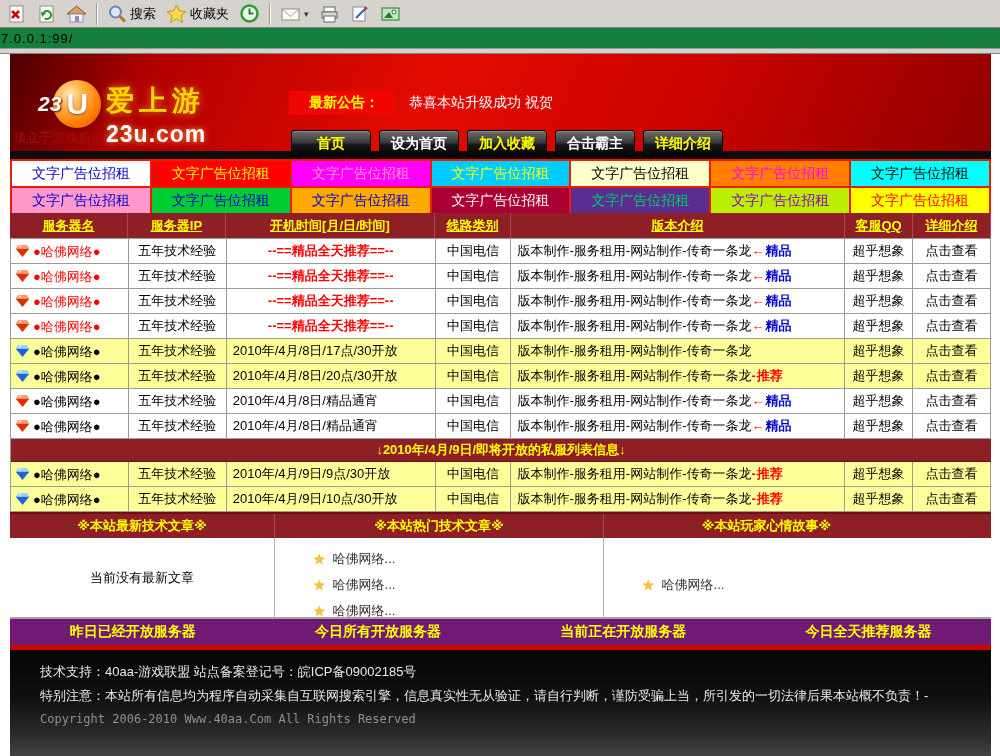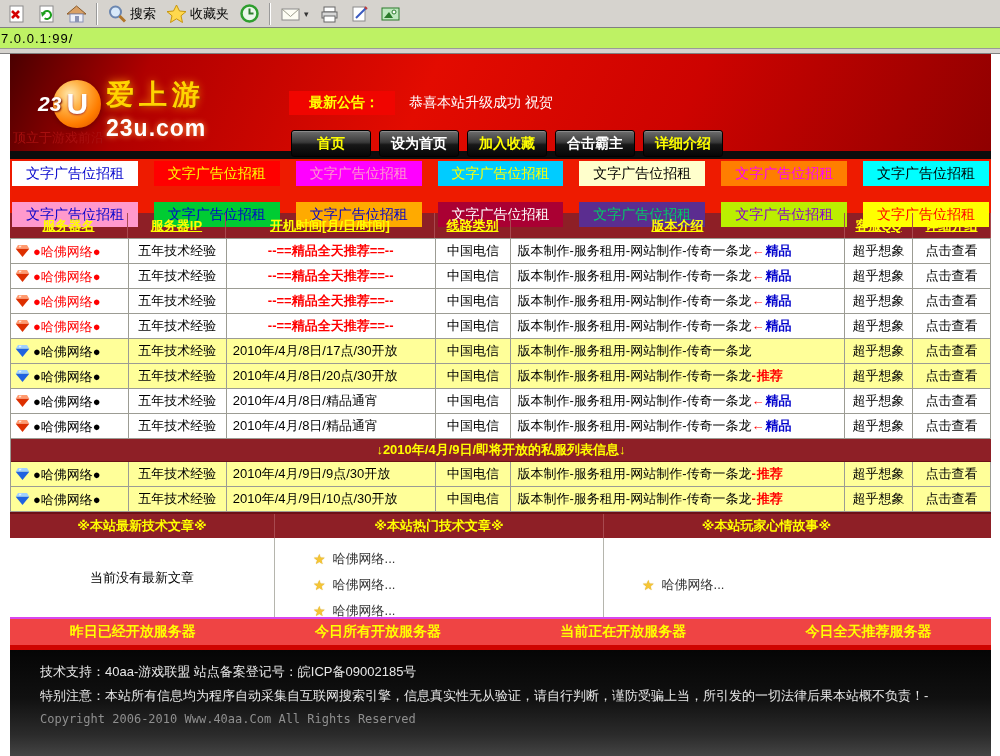--- a/index.html
+++ b/index.html
@@ -6,55 +6,55 @@
   html,body { width:1000px; height:756px; background:#fff; overflow:hidden;
               font-family:"Liberation Sans","DejaVu Sans",sans-serif; }
   
   .toolbar { height:28px; background:#d6d3ce; border-bottom:1px solid #808080;
              display:flex; align-items:center; padding-left:2px; gap:2px; }
   .tbtn { display:flex; align-items:center; gap:3px; padding:2px 4px; height:24px; }
   .tbtn svg { display:block; }
   .tbtn .lbl { font-size:13px; color:#000; }
   .tsep { width:2px; height:22px; border-left:1px solid #9a9a9a; border-right:1px solid #fff; margin:0 3px; }
   .caret { font-size:9px; color:#333; }
-  .addr-row { height:21px; background:#bef264; border-bottom:1px solid #9a9a9a;
+  .addr-row { height:21px; background:#15803d; border-bottom:1px solid #9a9a9a;
               display:flex; align-items:center; }
   .addr-row .addr { font-size:13px; color:#000; padding-left:1px; letter-spacing:1px; }
   .chrome-gap { height:5px; background:#d6d3ce; border-bottom:1px solid #808080; }
   
   .page { width:981px; margin-left:10px; background:#fff; }
   
   .site-header { position:relative; height:105px;
     background:linear-gradient(115deg,#4a0000 0%,#b00000 14%,#e30b00 42%,#cd0300 68%,#8f0000 100%); }
   .logo { position:absolute; left:28px; top:26px; display:flex; align-items:center; }
   .logo-23 { color:#fff; font-weight:bold; font-style:italic; font-size:21px; margin-right:-8px;
              text-shadow:1px 1px 2px #600; position:relative; z-index:2; }
   .logo-ball { width:48px; height:48px; border-radius:50%;
     background:radial-gradient(circle at 35% 30%, #ffe9b0 0%, #ffb347 30%, #ff7d00 65%, #d54a00 100%);
     display:flex; align-items:center; justify-content:center; box-shadow:0 2px 6px rgba(80,0,0,.6); }
   .logo-u { color:#fff; font-size:30px; font-weight:bold; text-shadow:0 1px 2px #a33; }
-  .logo-text { position:absolute; left:96px; top:22px; }
+  .logo-text { position:absolute; left:96px; top:28px; }
   .logo-title { font-size:28px; font-weight:bold; color:#ffd400; letter-spacing:5px;
                 text-shadow:0 0 8px #ff8c00,1px 1px 2px #7a2000; }
   .logo-domain { font-size:23px; font-weight:bold; color:#fff; letter-spacing:1px;
                  text-shadow:0 0 6px #ff9a3c; margin-top:1px; }
   .slogan { position:absolute; left:3px; bottom:12px; font-size:13px; color:#a80f0f; }
   .announce { position:absolute; left:279px; top:37px; display:flex; align-items:center; }
   .announce-label { background:#f00500; color:#ffff00; font-weight:bold; font-size:14px;
                     padding:3px 16px 3px 20px; }
   .announce-text { color:#fff; font-size:14px; margin-left:14px; }
   .head-black { position:absolute; left:0; bottom:0; width:100%; height:8px; background:#0c0c0c; }
   .nav { position:absolute; left:281px; bottom:2px; display:flex; gap:8px; z-index:3; }
   .nav-btn { width:80px; height:27px; display:flex; align-items:center; justify-content:center;
     background:linear-gradient(#6e6e6e,#3a3a3a 45%,#171717 55%,#050505);
     border:1px solid #000; border-radius:3px; font-size:14px; font-weight:bold; cursor:pointer;
     box-shadow:inset 0 1px 0 #8a8a8a;text-align:center; }
   
   .ads { height:54px; display:grid; grid-template-columns:repeat(7,1fr);
-         grid-auto-rows:25px; background:#ee1b00; border:2px solid #ee1b00; gap:16px; }
+         grid-auto-rows:25px; background:#ee1b00; border:2px solid #ee1b00; gap:2px; }
   .ad-cell { display:flex; align-items:center; justify-content:center; font-size:14px; cursor:pointer; }
   
   .thead { display:flex; height:25px; background:#8e1f26; }
   .thead .tc { color:#ffff00; font-weight:bold; font-size:13px; display:flex; align-items:center;
                justify-content:center; border-right:1px solid #a8494f;text-decoration:underline; }
   .trow { display:flex; height:25px; border-bottom:1px solid #9c9c94; background:#fff; }
   .tc { border-right:1px solid #9c9c94; font-size:13px; color:#000; line-height:23px;
         overflow:hidden; white-space:nowrap; }
   .tbody { border-left:1px solid #9c9c94; border-top:1px solid #9c9c94; }
   .c-name  { width:118px; display:flex; align-items:center; gap:3px; padding-left:4px; cursor:pointer; }
@@ -79,21 +79,21 @@
   .articles-body { display:flex; height:79px; background:#fff; }
   .ac { border-right:1px solid #b5b5ad; height:100%; }
   .col-w1 { width:265px; } .col-w2 { width:329px; } .col-w3 { width:325px; }
   .empty-note { width:100%; height:100%; display:flex; align-items:center; justify-content:center;
                 font-size:13px; color:#000; }
   .art-list { padding:8px 0 0 38px; }
   .art-list.offset { padding-top:34px; }
   .art-item { display:flex; align-items:center; gap:7px; height:26px; font-size:13px; color:#333; cursor:pointer; }
   .star { color:#f5c535; font-size:14px; text-shadow:0 0 1px #c8960c; }
   
-  .quick { height:28px; background:#ef4444; border-top:2px solid #d946ef; display:flex; }
+  .quick { height:28px; background:#701a75; border-top:2px solid #a3a3a3; display:flex; }
   .quick .ql { flex:1; display:flex; align-items:center; justify-content:center;
                color:#ffff00; font-weight:bold; font-size:14px; cursor:pointer; }
   .red-line { height:5px; background:#cf0400; }
   
   .footer { height:106px; background:linear-gradient(180deg,#050505 0%,#101010 45%,#2b2b2b 80%,#444 100%);
             padding:10px 0 0 30px; }
   .footer .fl { color:#e8e8e8; font-size:13px; line-height:24px; }
   .footer .copy { color:#8f8f8f; font-size:12px; font-family:"DejaVu Sans Mono","Liberation Mono",monospace;
                   margin-top:4px; }
 </style>

